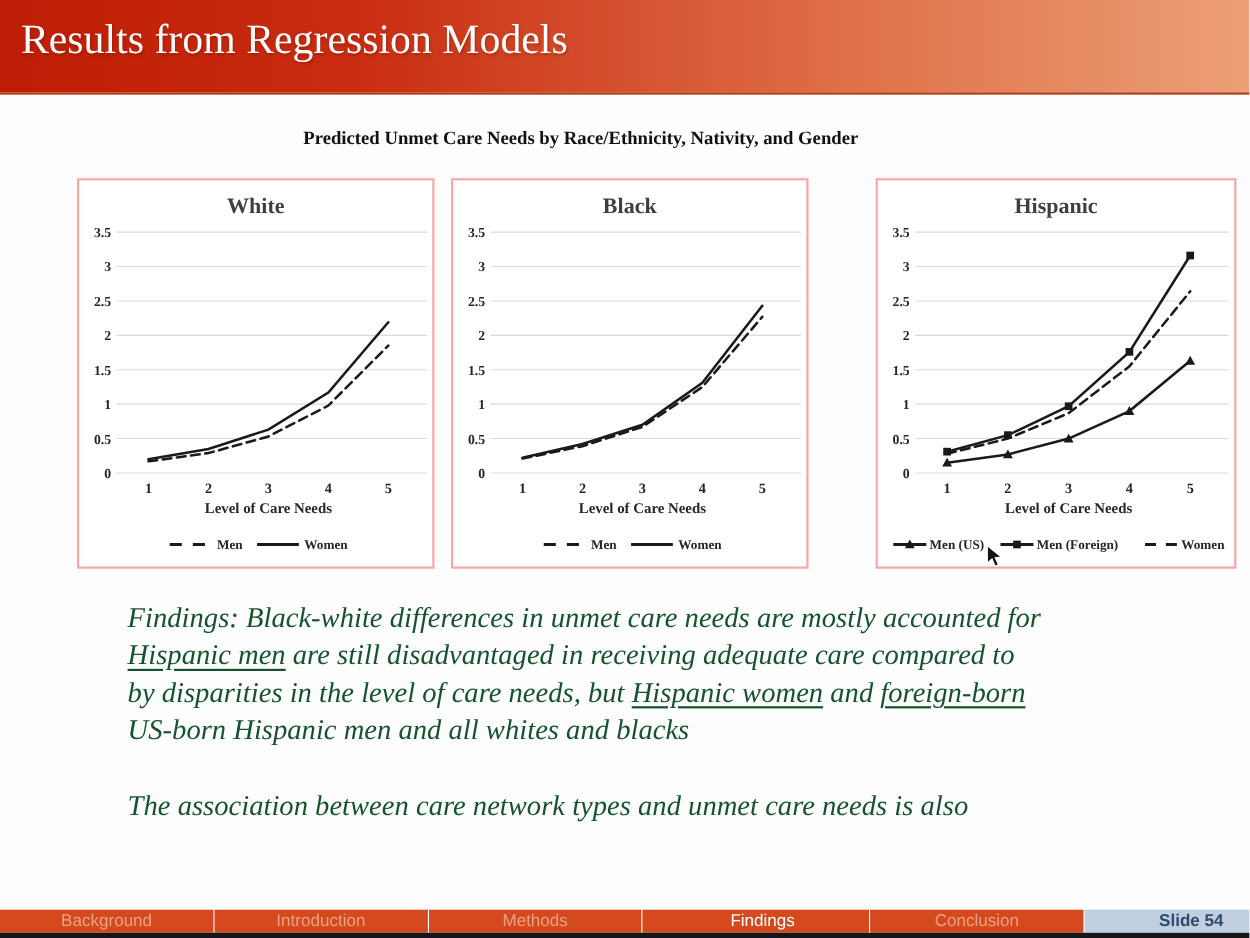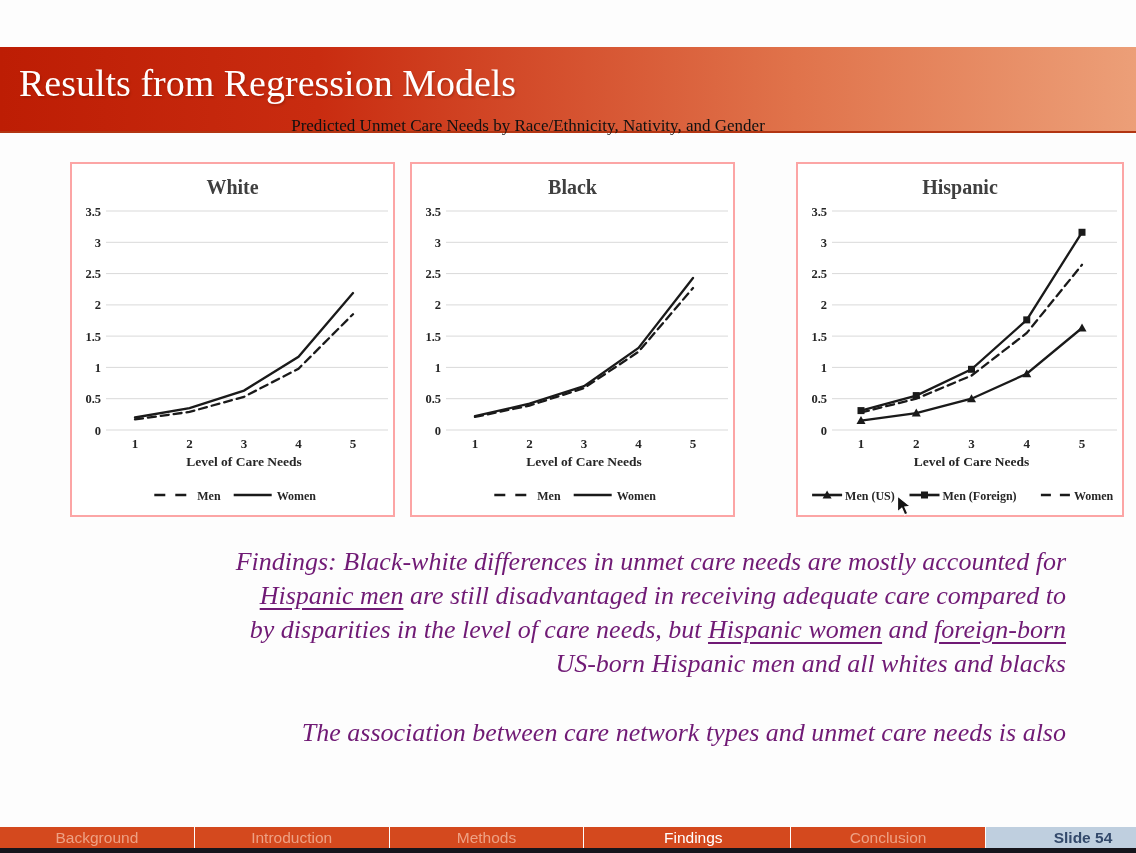--- a/index.html
+++ b/index.html
@@ -4,39 +4,38 @@
 <style>
   html,body{margin:0;padding:0;}
   body{
     width:1136px;height:853px;position:relative;overflow:hidden;
     background:#fdfdfd;font-family:"Liberation Serif", serif;
   }
   .header{
     position:absolute;left:0;top:0;width:1136px;height:84px;
     background:linear-gradient(90deg,#bd1d04 0%,#c92c10 28%,#e0734b 70%,#ec9f78 100%);
     border-bottom:2px solid #b23512;
-    margin-top:47px;
   }
   .header-title{
     position:absolute;left:19px;top:14px;font-size:38px;color:#ffffff;
     text-shadow:1px 2px 2px rgba(110,20,0,0.35);white-space:nowrap;
   }
   .figure-title{
     position:absolute;left:70px;top:116px;width:916px;text-align:center;
-    font-weight:normal;font-size:17px;color:#111111;white-space:nowrap;
+    font-weight:bold;font-size:17px;color:#111111;white-space:nowrap;
   }
   .chart-card{
     position:absolute;top:162px;background:#ffffff;border:2px solid #fca5a5;
   }
   #chart0{left:70px;width:321px;height:351px;}
   #chart1{left:410px;width:321px;height:351px;}
   #chart2{left:796px;width:324px;height:351px;text-align:right;}
   .findings{
     position:absolute;left:116px;top:545px;width:950px;
-    color:#701a75;font-style:italic;font-size:26px;line-height:34px;text-align:right;
+    color:#14532d;font-style:italic;font-size:26px;line-height:34px;
   }
   .f-line{white-space:nowrap;}
   .f-gap{height:35px;}
   .u{text-decoration:underline;text-decoration-thickness:2px;text-underline-offset:4px;}
   .nav{
     position:absolute;left:0;top:827px;width:1136px;height:21px;
     display:flex;gap:1px;font-family:"Liberation Sans", sans-serif;
   }
   .tab{
     flex:1;background:#d4491e;color:#eda184;font-size:15.5px;

